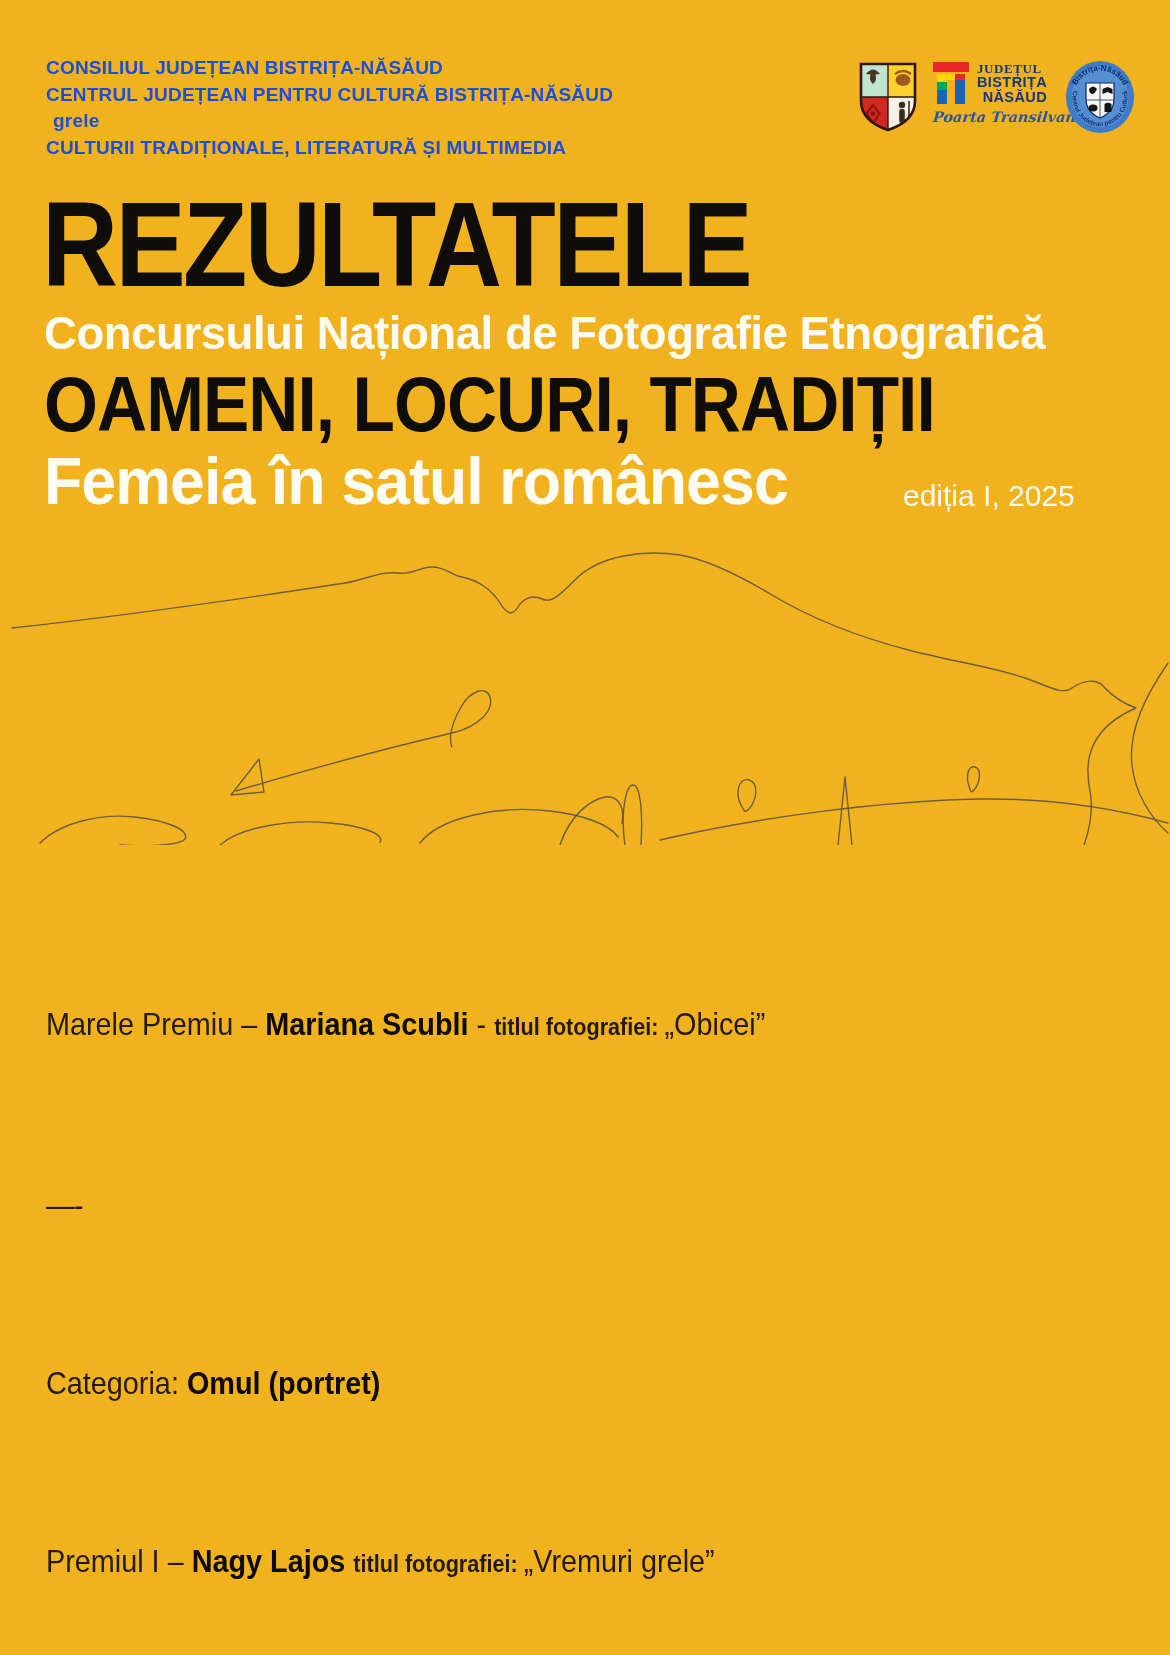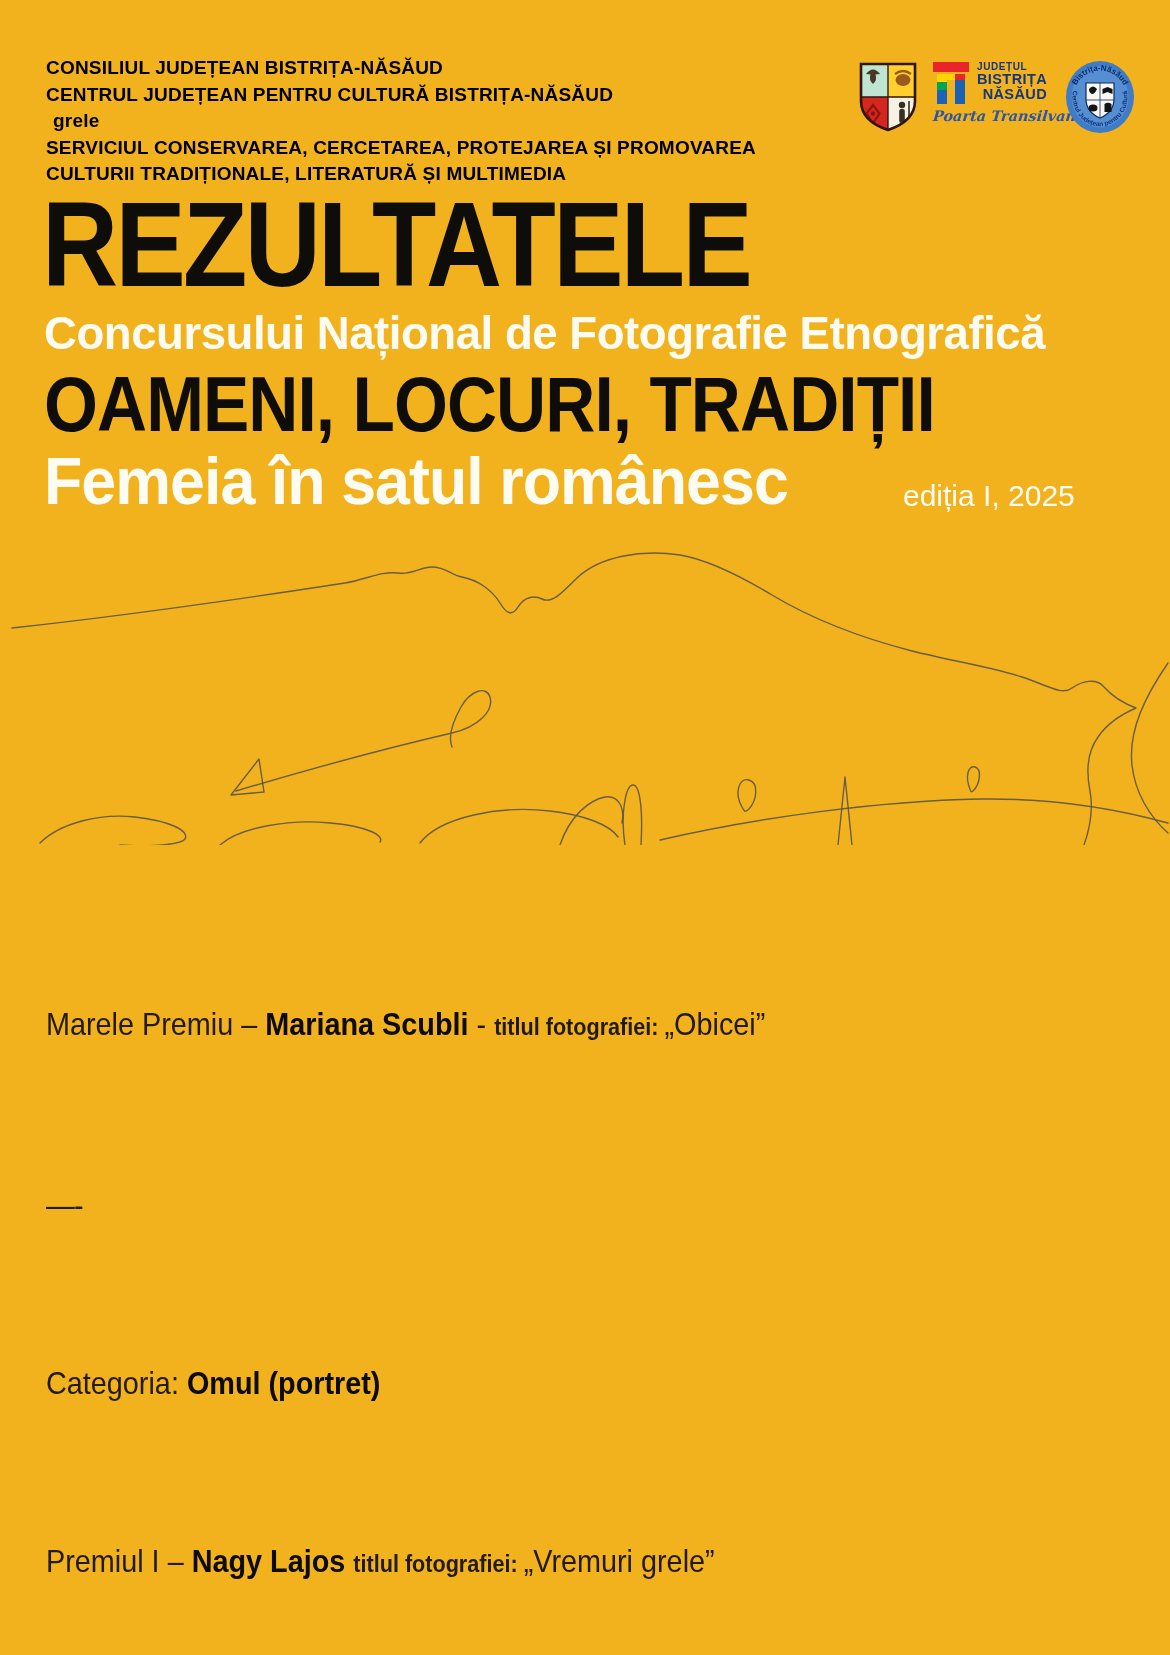--- a/index.html
+++ b/index.html
@@ -7,32 +7,32 @@
     position:relative;
     width:1170px;height:1655px;
     background:#f2b21e;
     overflow:hidden;
     font-family:"Liberation Sans",sans-serif;
     margin:0 auto;
   }
   
   .org{
     position:absolute;left:46px;top:55px;
-    color:#000000;font-size:19px;font-weight:bold;
+    color:#1d4ed8;font-size:19px;font-weight:bold;
     line-height:26.5px;letter-spacing:.2px;
   }
   .org .indent{padding-left:7px;}
   
   .logo{position:absolute;}
   .logo-shield{left:858px;top:60px;width:60px;height:74px;}
   .logo-county{left:933px;top:60px;width:126px;height:72px;}
   .county-top{display:flex;align-items:flex-start;}
   .county-icon{width:36px;height:44px;margin-right:8px;flex:0 0 auto;}
   .county-text{color:#15357d;line-height:1.02;padding-top:2px;}
-  .county-text .small{font-size:10px;font-weight:bold;letter-spacing:.6px;}
+  .county-text .small{font-size:13px;font-weight:bold;letter-spacing:.6px;font-family:Liberation Serif, serif;}
   .county-text .big{font-size:14.5px;font-weight:bold;letter-spacing:.4px;text-align:right;}
   .county-script{
     font-family:"DejaVu Serif",serif;font-style:italic;font-weight:bold;
     color:#2b56a4;font-size:14.5px;margin-top:3px;white-space:nowrap;
     transform:skewX(-6deg);
   }
   .logo-culture{left:1064px;top:58px;width:72px;height:78px;}
   
   .t-main{
     position:absolute;left:42px;top:184px;margin:0;
@@ -76,21 +76,20 @@
 </style>
 </head>
 <body>
 
 <div class="poster">
 
   <div class="org">
     <div>CONSILIUL JUDEȚEAN BISTRIȚA-NĂSĂUD</div>
     <div>CENTRUL JUDEȚEAN PENTRU CULTURĂ BISTRIȚA-NĂSĂUD</div>
     <div class="indent">grele</div>
-    <div>SERVICIUL CONSERVAREA, CERCETAREA, PROTEJAREA ȘI PROMOVAREA</div>
     <div>CULTURII TRADIȚIONALE, LITERATURĂ ȘI MULTIMEDIA</div>
   </div>
 
   <svg class="logo logo-shield" viewBox="0 0 60 72">
     <defs>
         <clipPath id="shieldClip">
           <path d="M3,3 H57 V40 C57,56 45,64 30,69 C15,64 3,56 3,40 Z"></path>
         </clipPath>
       </defs>
     <g clip-path="url(#shieldClip)">

